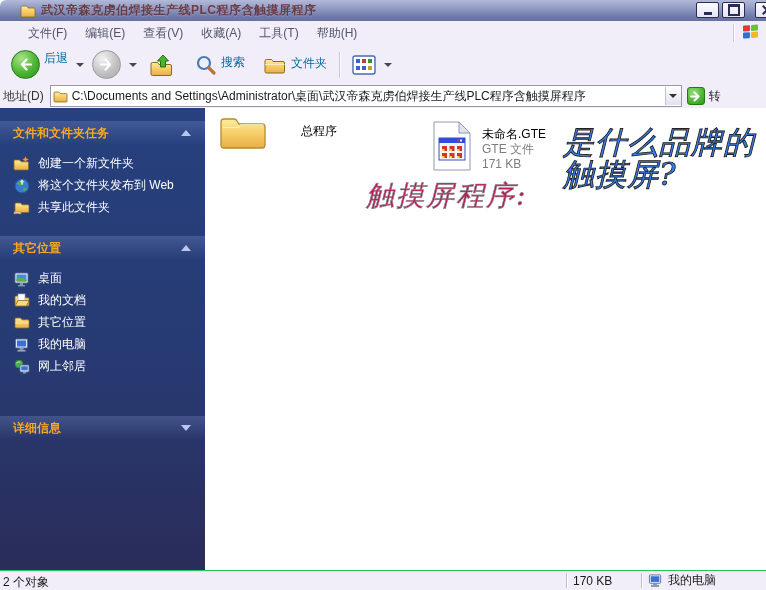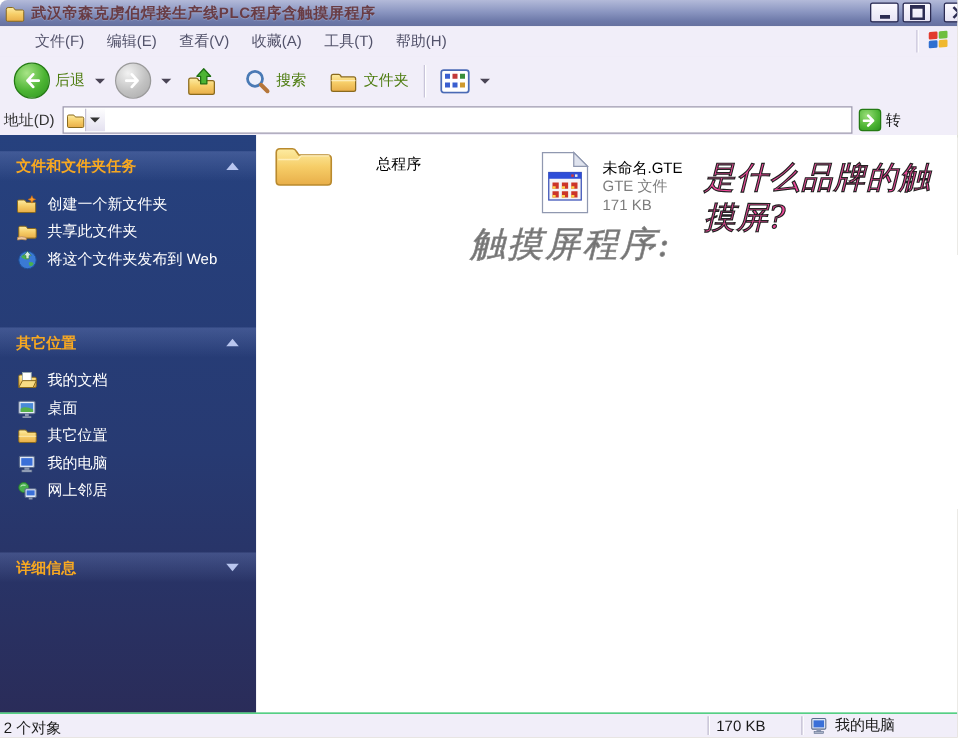--- a/index.html
+++ b/index.html
@@ -4,21 +4,21 @@
 <style>
   html,body{margin:0;padding:0;background:#d4d0c8;}
   .window{
     position:relative;width:766px;height:590px;overflow:hidden;background:#fff;
     font-family:"Liberation Sans","DejaVu Sans",sans-serif;font-size:12px;
   }
   
   .titlebar{
     position:absolute;top:0;left:0;right:0;height:21px;
     background:linear-gradient(180deg,#b3bad9 0%,#8b96c1 45%,#6d79a9 80%,#66719f 100%);
-    border-radius:6px 0 0 0;display:flex;align-items:center;padding-left:4px;
+    border-radius:6px 0 0 0;display:flex;align-items:center;padding-left:20px;
   }
   .title-text{font-weight:bold;color:#693c44;margin-left:5px;letter-spacing:.5px;white-space:nowrap;
     text-shadow:0 1px 0 rgba(255,255,255,.15);}
   .win-controls{position:absolute;top:2px;right:-12px;display:flex;align-items:center;}
   .win-btn{width:23px;height:16px;background:linear-gradient(180deg,#fbfaff,#e7e4f4);
     border:1px solid #2c2c52;border-radius:2px;margin-left:3px;display:flex;align-items:center;justify-content:center;padding:0;cursor:pointer;}
   .win-btn.close{margin-left:10px;}
   .g-min{width:8px;height:3px;background:#2c2c52;margin-top:7px;}
   .g-max{width:8px;height:7px;border:2px solid #2c2c52;border-top-width:3px;}
   .g-close{position:relative;width:10px;height:10px;}
@@ -29,21 +29,21 @@
     border-bottom:1px solid #ece8f6;display:flex;align-items:center;padding-left:19px;}
   .menu-item{color:#53536b;padding:3px 9px;cursor:default;}
   .menubar-sep{position:absolute;left:733px;top:3px;bottom:3px;width:1px;background:#c9c5da;box-shadow:1px 0 0 #fff;}
   .winlogo{position:absolute;left:743px;top:4px;width:17px;height:15px;display:grid;
     grid-template-columns:7px 7px;grid-template-rows:6px 6px;gap:1px;transform:skewY(-4deg);}
   .winlogo div{border-radius:1px;}
   .wl-r{background:#e23a2e;} .wl-g{background:#6fbf3f;} .wl-b{background:#2f6fd0;} .wl-y{background:#f0b82e;}
   
   .toolbar{position:absolute;top:45px;left:0;right:0;height:39px;background:#f1eef9;
     border-bottom:1px solid #d8d4e6;display:flex;align-items:center;padding-left:6px;}
-  .tb-btn{display:flex;align-items:center;gap:4px;padding:3px 4px;border:1px solid transparent;border-radius:3px;background:none;cursor:pointer;font-size:12px;color:#4d7c0f;}
+  .tb-btn{display:flex;gap:4px;padding:3px 4px;border:1px solid transparent;border-radius:3px;background:none;cursor:pointer;font-size:12px;color:#0369a1;}
   .nav-circle{width:27px;height:27px;border-radius:50%;display:flex;align-items:center;justify-content:center;}
   .nav-back{background:radial-gradient(circle at 35% 28%,#a8e487,#4cb433 55%,#2d9320);border:1px solid #247a14;}
   .nav-fwd{background:radial-gradient(circle at 35% 28%,#f2f2f2,#c2c2c2 55%,#a9a9a9);border:1px solid #9a9a9a;}
   .caret{width:0;height:0;border-left:4px solid transparent;border-right:4px solid transparent;border-top:4px solid #4a4455;margin:0 3px;}
   .tb-sep{width:1px;height:26px;background:#c9c5da;box-shadow:1px 0 0 #fff;margin:0 7px;}
   .tb-label{white-space:nowrap;}
   
   .addressbar{position:absolute;top:84px;left:0;right:0;height:24px;background:#f1eef9;
     border-bottom:2px solid #4d7c0f;display:flex;align-items:center;}
   .addr-label{color:#333;margin:0 6px 0 3px;white-space:nowrap;}
@@ -63,32 +63,32 @@
     background:linear-gradient(180deg,#26417e 0%,#27397018 0%,#26417e 0%,#273a72 55%,#2a2c59 100%);}
   .panel{margin:0 0 0 0;}
   .panel-header{height:24px;display:flex;align-items:center;justify-content:space-between;
     padding:0 14px 0 13px;cursor:pointer;background:linear-gradient(180deg,rgba(130,150,210,.30),rgba(130,150,210,0));}
   .panel-title{color:#f7a821;font-weight:bold;white-space:nowrap;}
   .arr-up{width:0;height:0;border-left:5px solid transparent;border-right:5px solid transparent;border-bottom:6px solid #b9c6ef;}
   .arr-down{width:0;height:0;border-left:5px solid transparent;border-right:5px solid transparent;border-top:6px solid #b9c6ef;}
   .panel-items{padding:6px 4px 4px 13px;}
   .p-item{display:flex;align-items:center;gap:8px;margin:3px 0;height:19px;color:#fff;cursor:pointer;white-space:nowrap;}
   .p-ico{flex:0 0 17px;height:17px;display:flex;align-items:center;justify-content:center;}
-  .sp1{margin-top:13px;} .sp2{margin-top:38px;} .sp3{margin-top:33px;}
+  .sp1{margin-top:13px;} .sp2{margin-top:12px;} .sp3{margin-top:33px;}
   
   .content{position:absolute;left:205px;right:0;top:0;bottom:0;background:#fff;}
   .tile{position:absolute;display:flex;align-items:center;gap:9px;cursor:pointer;}
   .tile-folder{left:13px;top:3px;gap:33px;}
   .tile-file{left:226px;top:12px;align-items:center;}
   .tile-name{color:#000;}
   .file-lines{margin-top:7px;line-height:15px;}
   .file-sub{color:#7d7d7d;}
   .annotation{position:absolute;font-family:"DejaVu Serif","Liberation Serif",serif;font-style:italic;pointer-events:none;}
-  .annotation-1{left:171px;top:69px;font-size:28px;letter-spacing:2px;color:#737373;-webkit-text-stroke:.6px #8a8a8a;}
-  .annotation-2{left:358px;top:18px;width:198px;font-size:25px;line-height:32px;letter-spacing:1px;color:#ec4899;-webkit-text-stroke:.9px #222;}
+  .annotation-1{left:161px;top:69px;font-size:28px;letter-spacing:2px;color:#be185d;-webkit-text-stroke:.6px #8a8a8a;}
+  .annotation-2{left:358px;top:18px;width:198px;font-size:31px;line-height:32px;letter-spacing:1px;color:#3b82f6;-webkit-text-stroke:.9px #222;}
   
   .statusbar{position:absolute;left:0;right:0;bottom:0;height:19px;background:#f1eef9;border-top:1px solid #22c55e;}
   .sb-text{position:absolute;top:3px;color:#1a1a1a;white-space:nowrap;}
   .sb-objects{left:3px;} .sb-size{left:573px;}
   .sb-sep{position:absolute;top:2px;bottom:2px;width:1px;background:#c0bcd0;box-shadow:1px 0 0 #fff;}
   .sb-sep1{left:566px;} .sb-sep2{left:641px;}
   .sb-loc{position:absolute;left:648px;top:1px;display:flex;align-items:center;gap:5px;}
   .sb-loc span{color:#1a1a1a;}
 </style>
 </head>
@@ -204,20 +204,21 @@
   </div>
 
   <div class="addressbar">
     <span class="addr-label">地址(D)</span>
     <div class="addr-input">
       <span style="display:flex;margin-left:2px">
         <svg width="15" height="13" viewBox="0 0 15 13">
             <path d="M1 3 Q1 2 2 2 L5.5 2 Q6.3 2 6.8 2.8 L7.3 3.6 L13 3.6 Q14 3.6 14 4.6 L14 11 Q14 12 13 12 L2 12 Q1 12 1 11 Z" fill="url(#foldg)" stroke="#8a6a1e" stroke-width="0.8"></path>
           </svg>
       </span>
+      <span class="addr-value">C:\Documents and Settings\Administrator\桌面\武汉帝森克虏伯焊接生产线PLC程序含触摸屏程序</span>
       <button class="addr-drop">
           <span class="caret"></span>
         </button>
     </div>
     <div class="go-area">
       <button class="go-btn">
         <svg width="11" height="11" viewBox="0 0 11 11">
             <path d="M4.5 1.5 L8.5 5.5 L4.5 9.5 M8.5 5.5 H1" stroke="#fff" stroke-width="2" fill="none" stroke-linecap="round" stroke-linejoin="round"></path>
           </svg>
       </button>
@@ -236,71 +237,71 @@
         </div>
         <div class="panel-items">
           <div class="p-item">
             <span class="p-ico">
               <svg width="17" height="15" viewBox="0 0 17 15">
                 <path d="M1 5 Q1 4 2 4 L6 4 Q7 4 7.5 5 L8 5.8 L14.5 5.8 Q15.5 5.8 15.5 6.8 L15.5 13 Q15.5 14 14.5 14 L2 14 Q1 14 1 13 Z" fill="url(#foldg)" stroke="#8a6a1e" stroke-width="0.8"></path>
                 <path d="M12.5 0.5 L13.4 2.6 L15.5 3.5 L13.4 4.4 L12.5 6.5 L11.6 4.4 L9.5 3.5 L11.6 2.6 Z" fill="#ff9e2e" stroke="#c96a10" stroke-width="0.5"></path>
               </svg>
             </span>
             <span>创建一个新文件夹</span>
-          </div>
-          <div class="p-item">
-            <span class="p-ico">
-              <svg width="17" height="15" viewBox="0 0 17 15">
-                <path d="M2 4 Q2 3 3 3 L7 3 Q8 3 8.5 4 L9 4.8 L15 4.8 Q16 4.8 16 5.8 L16 11.5 Q16 12.5 15 12.5 L3 12.5 Q2 12.5 2 11.5 Z" fill="url(#foldg)" stroke="#8a6a1e" stroke-width="0.8"></path>
-                <path d="M1 12 Q4 10.5 8 12 L8 14 Q4 13 1 14 Z" fill="#f0c89e" stroke="#b88a50" stroke-width="0.6"></path>
-              </svg>
-            </span>
-            <span>共享此文件夹</span>
           </div>
           <div class="p-item">
             <span class="p-ico">
               <svg width="16" height="16" viewBox="0 0 16 16">
                 <circle cx="8" cy="8" r="7" fill="#3a7ad4" stroke="#1f4f96" stroke-width="0.8"></circle>
                 <path d="M3 5 Q5 3 8 4 Q10 5 9 7 Q7 8 5 7 Q3 6.5 3 5 Z" fill="#49b04f"></path>
                 <path d="M9 10 Q12 9 13 11 Q12 13 10 13 Q9 11.5 9 10 Z" fill="#49b04f"></path>
                 <path d="M8 1 L11 4.5 L9.2 4.5 L9.2 7 L6.8 7 L6.8 4.5 L5 4.5 Z" fill="#e8f4e8" stroke="#2a7a2a" stroke-width="0.5" opacity="0.9"></path>
               </svg>
             </span>
             <span>将这个文件夹发布到 Web</span>
           </div>
+          <div class="p-item">
+            <span class="p-ico">
+              <svg width="17" height="15" viewBox="0 0 17 15">
+                <path d="M2 4 Q2 3 3 3 L7 3 Q8 3 8.5 4 L9 4.8 L15 4.8 Q16 4.8 16 5.8 L16 11.5 Q16 12.5 15 12.5 L3 12.5 Q2 12.5 2 11.5 Z" fill="url(#foldg)" stroke="#8a6a1e" stroke-width="0.8"></path>
+                <path d="M1 12 Q4 10.5 8 12 L8 14 Q4 13 1 14 Z" fill="#f0c89e" stroke="#b88a50" stroke-width="0.6"></path>
+              </svg>
+            </span>
+            <span>共享此文件夹</span>
+          </div>
         </div>
       </div>
 
       <div class="panel sp2">
         <div class="panel-header">
           <span class="panel-title">其它位置</span>
           <span class="arr-up"></span>
         </div>
         <div class="panel-items">
-          <div class="p-item">
-            <span class="p-ico">
-              <svg width="17" height="15" viewBox="0 0 17 15">
-                <path d="M2 4 Q2 3 3 3 L7 3 Q8 3 8.5 4 L9 4.8 L15 4.8 Q16 4.8 16 5.8 L16 12 Q16 13 15 13 L3 13 Q2 13 2 12 Z" fill="url(#foldg)" stroke="#8a6a1e" stroke-width="0.8"></path>
-                <rect x="5" y="1" width="7" height="9" fill="#fff" stroke="#9aa" stroke-width="0.7"></rect>
-                <path d="M2 13 L5 7.5 L16 7.5 L13.5 13 Z" fill="#f8dc84" stroke="#8a6a1e" stroke-width="0.8"></path>
-              </svg>
-            </span>
-            <span>我的文档</span>
-          </div>
           <div class="p-item">
             <span class="p-ico">
               <svg width="16" height="16" viewBox="0 0 16 16">
                 <rect x="1" y="2" width="13" height="10" rx="1" fill="#e8eef8" stroke="#5a6a8a" stroke-width="0.9"></rect>
                 <rect x="2.5" y="3.5" width="10" height="7" fill="#4a8ad8"></rect>
                 <path d="M2.5 8 Q6 5.5 12.5 8.5 L12.5 10.5 L2.5 10.5 Z" fill="#57b24a"></path>
                 <rect x="6" y="12" width="3" height="2" fill="#8a96b0"></rect>
                   <rect x="4" y="14" width="7" height="1.4" fill="#8a96b0"></rect>
               </svg>
             </span>
             <span>桌面</span>
+          </div>
+          <div class="p-item">
+            <span class="p-ico">
+              <svg width="17" height="15" viewBox="0 0 17 15">
+                <path d="M2 4 Q2 3 3 3 L7 3 Q8 3 8.5 4 L9 4.8 L15 4.8 Q16 4.8 16 5.8 L16 12 Q16 13 15 13 L3 13 Q2 13 2 12 Z" fill="url(#foldg)" stroke="#8a6a1e" stroke-width="0.8"></path>
+                <rect x="5" y="1" width="7" height="9" fill="#fff" stroke="#9aa" stroke-width="0.7"></rect>
+                <path d="M2 13 L5 7.5 L16 7.5 L13.5 13 Z" fill="#f8dc84" stroke="#8a6a1e" stroke-width="0.8"></path>
+              </svg>
+            </span>
+            <span>我的文档</span>
           </div>
           <div class="p-item">
             <span class="p-ico">
               <svg width="17" height="15" viewBox="0 0 17 15">
                 <path d="M2 4 Q2 3 3 3 L7 3 Q8 3 8.5 4 L9 4.8 L15 4.8 Q16 4.8 16 5.8 L16 12 Q16 13 15 13 L3 13 Q2 13 2 12 Z" fill="url(#foldg)" stroke="#8a6a1e" stroke-width="0.8"></path>
                 <path d="M2 8 L16 8" stroke="#fff3c8" stroke-width="0.8" opacity="0.8"></path>
               </svg>
             </span>
             <span>其它位置</span>
           </div>

